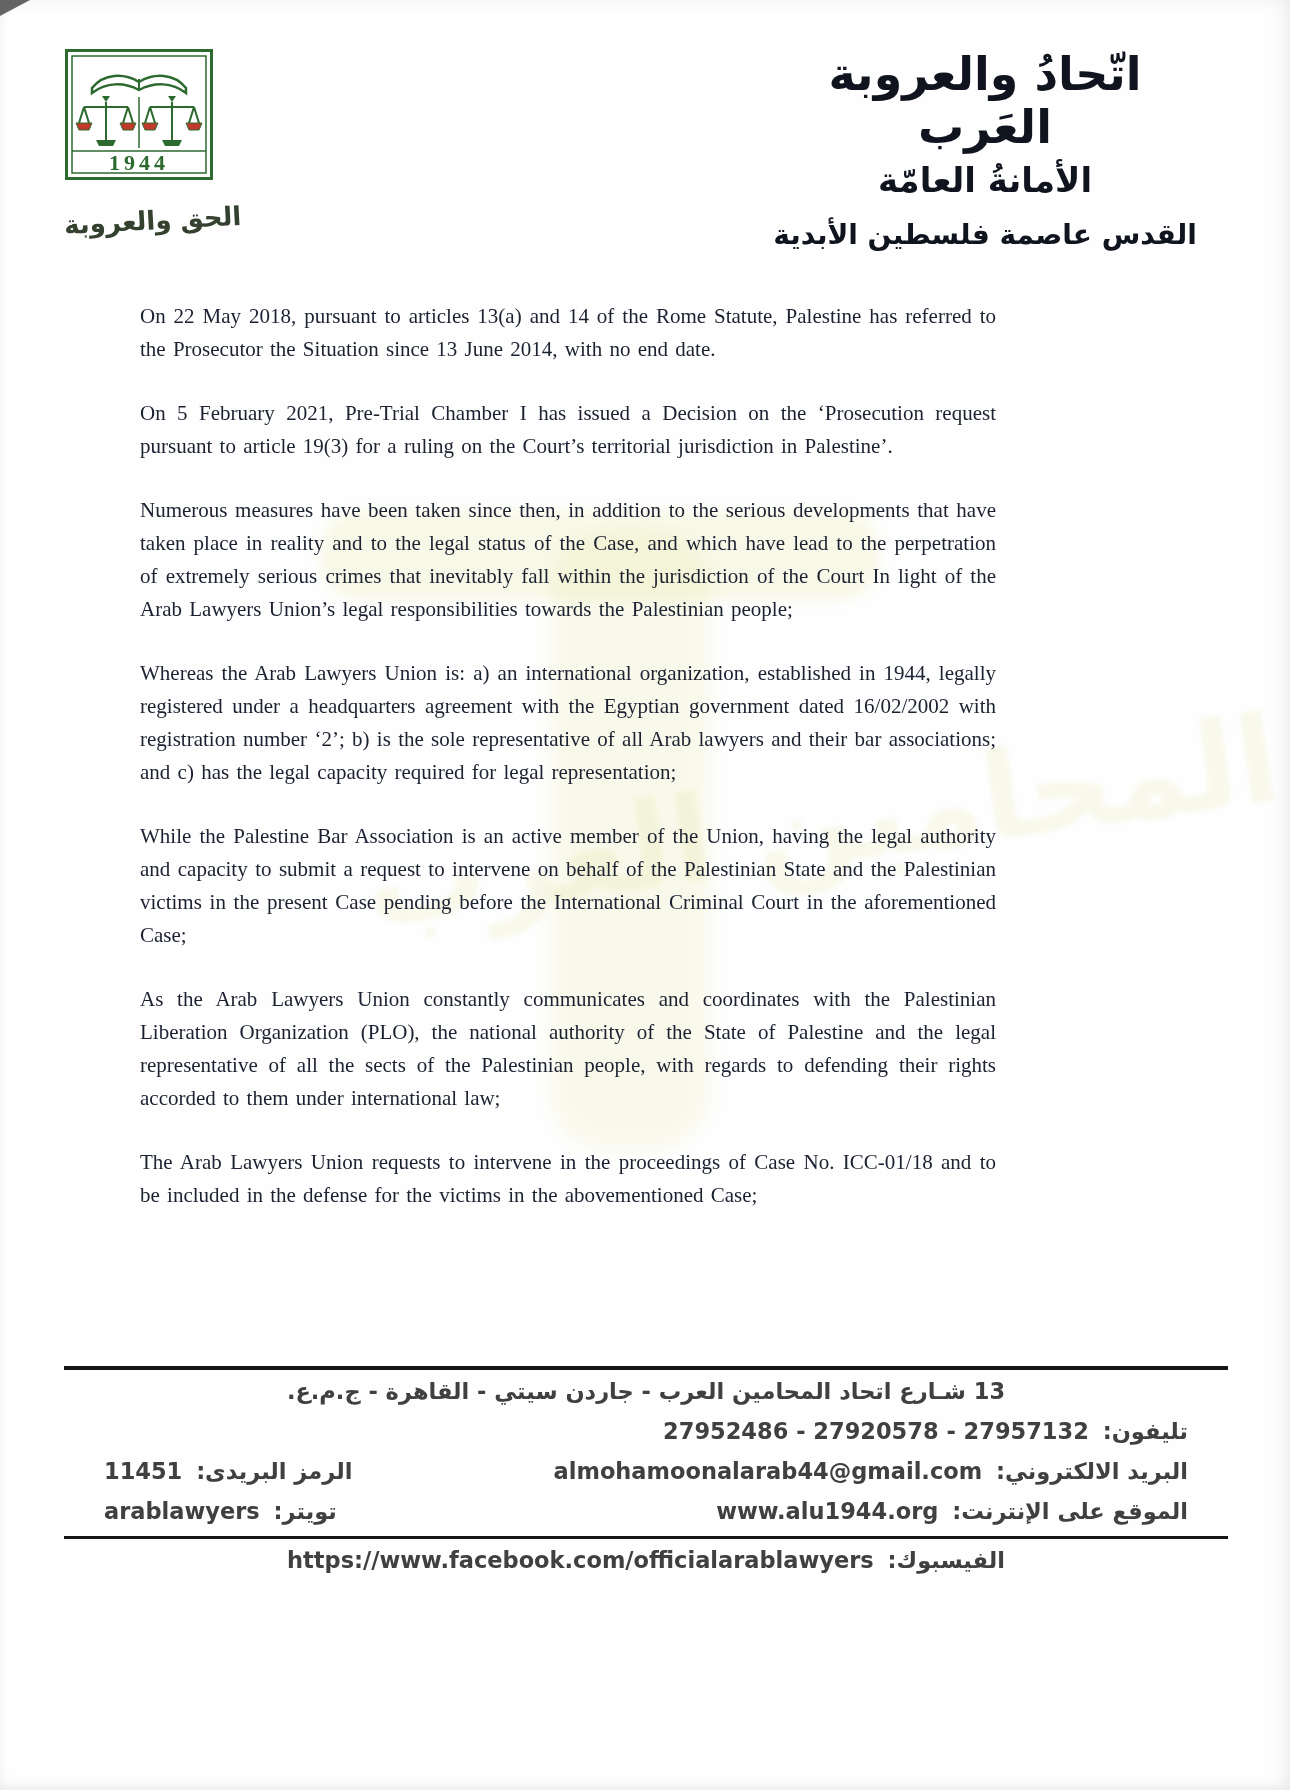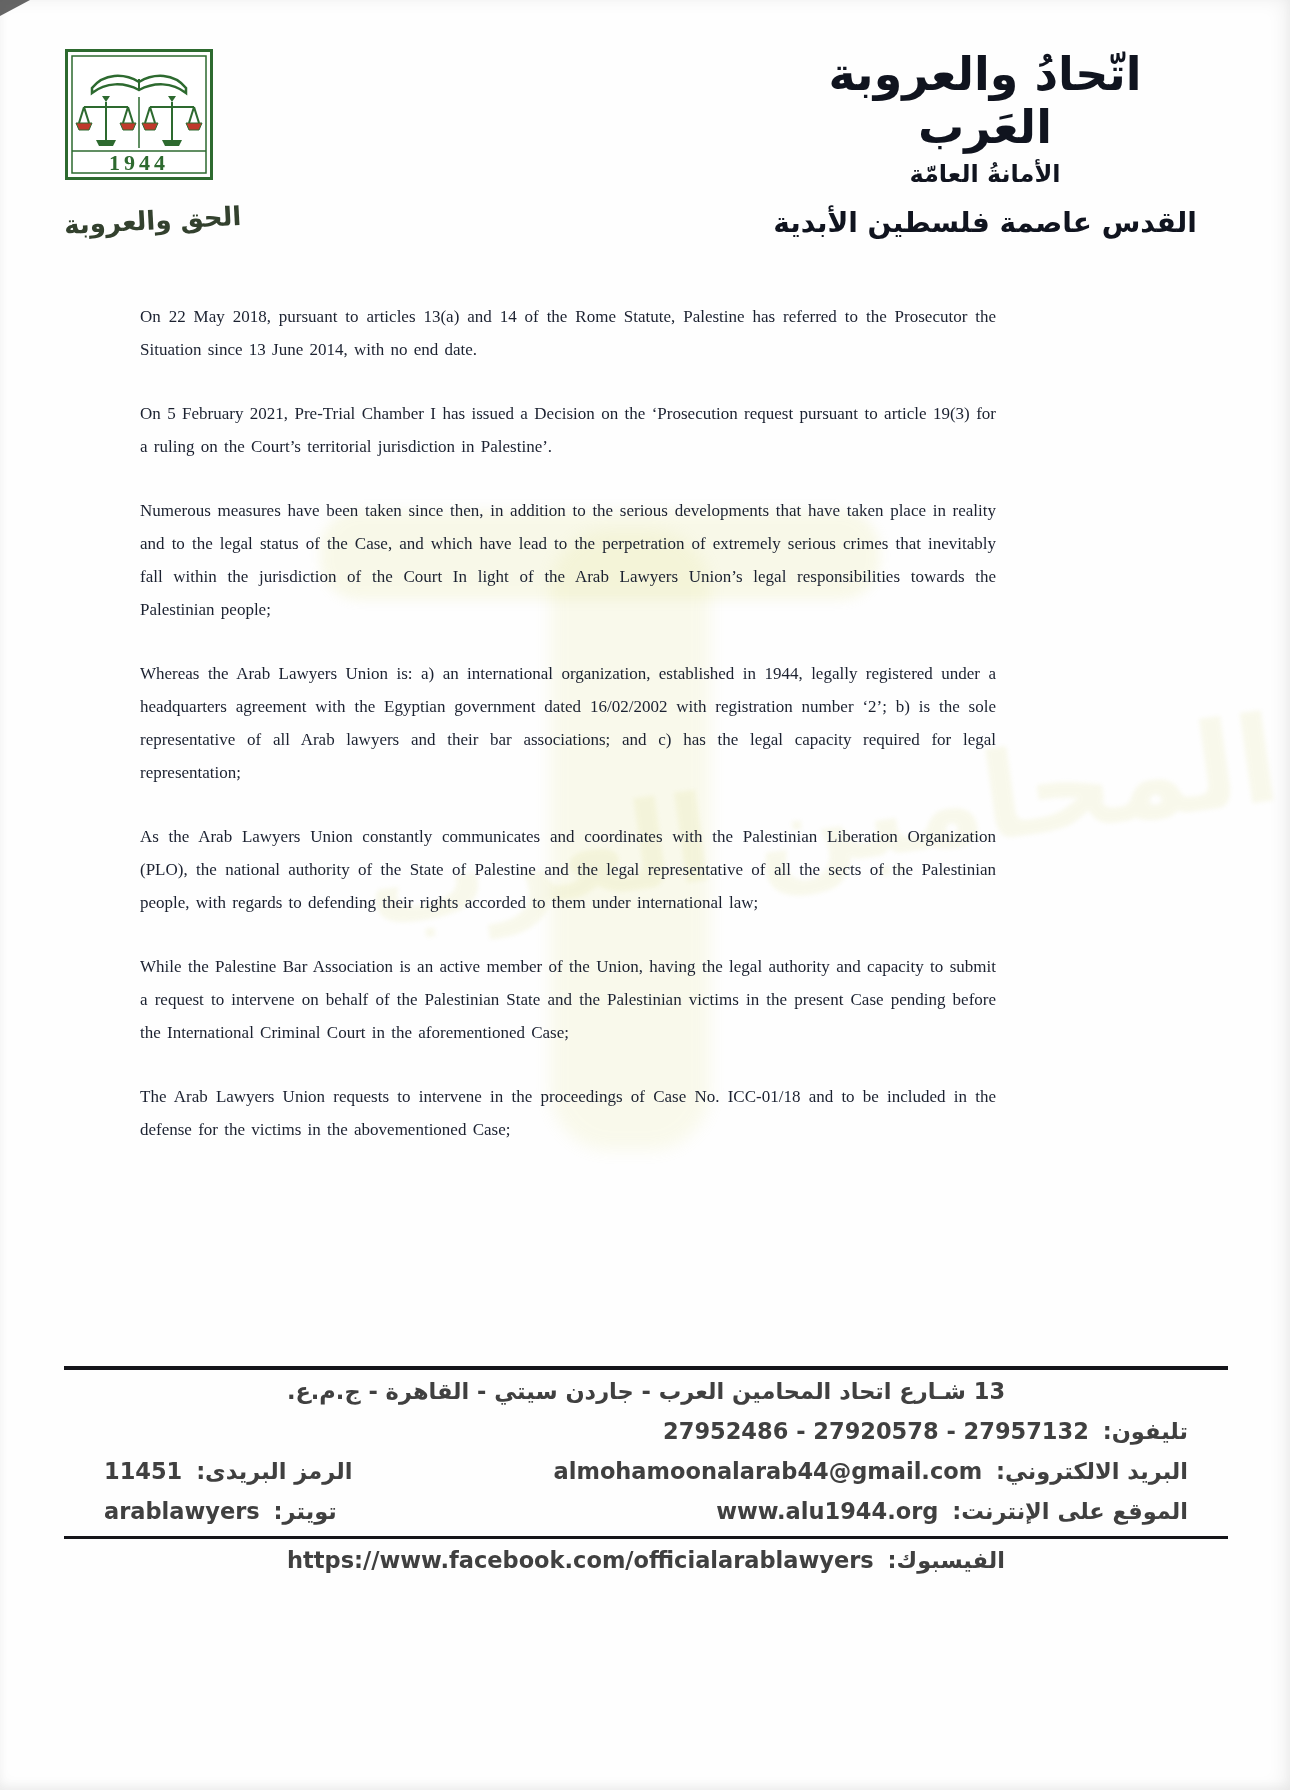--- a/index.html
+++ b/index.html
@@ -33,21 +33,21 @@
     transform:rotate(-3deg);
     letter-spacing:1px;
   }
   .header-right{
     position:absolute; top:48px; right:90px; width:430px;
     text-align:center; direction:rtl;
     font-family:"DejaVu Sans", sans-serif;
     color:#10141f;
   }
   .org-name{ font-size:46px; font-weight:bold; line-height:1.15; letter-spacing:1px; }
-  .secretariat{ font-size:24px; font-weight:bold; margin-top:6px; }
+  .secretariat{ font-size:34px; font-weight:bold; margin-top:6px; }
   .motto{ font-size:28px; font-weight:bold; margin-top:18px; }
 
   
   .watermark{
     position:absolute; top:470px; left:320px; width:560px; height:720px;
     pointer-events:none;
   }
   .watermark .wm-band{
     position:absolute; top:40px; left:0; width:560px; height:90px;
     background:#d8d86a; opacity:.14; filter:blur(6px);
@@ -62,21 +62,21 @@
     position:absolute; top:260px; left:40px;
     font-family:"DejaVu Sans", sans-serif;
     font-size:120px; font-weight:bold; color:#c9c94f; opacity:.10;
     transform:rotate(-8deg); filter:blur(2px);
     white-space:nowrap;
   }
 
   
   .content{
     position:absolute; top:300px; left:140px; width:856px;
-    font-size:17px; line-height:33px;
+    font-size:21px; line-height:33px;
     text-align:justify;
   }
   .content p{ margin-bottom:31px; word-spacing:2px; }
 
   
   .footer{
     position:absolute; left:64px; right:62px; top:1366px;
     font-family:"DejaVu Sans", sans-serif;
     font-weight:bold; color:#404040;
     font-size:22.5px;
@@ -148,22 +148,22 @@
     <div class="wm-band"></div>
     <div class="wm-col"></div>
     <div class="wm-text">اتحاد المحامين العرب</div>
   </div>
 
   <div class="content">
     <p>On 22 May 2018, pursuant to articles 13(a) and 14 of the Rome Statute, Palestine has referred to the Prosecutor the Situation since 13 June 2014, with no end date.</p>
     <p>On 5 February 2021, Pre-Trial Chamber I has issued a Decision on the ‘Prosecution request pursuant to article 19(3) for a ruling on the Court’s territorial jurisdiction in Palestine’.</p>
     <p>Numerous measures have been taken since then, in addition to the serious developments that have taken place in reality and to the legal status of the Case, and which have lead to the perpetration of extremely serious crimes that inevitably fall within the jurisdiction of the Court  In light of the Arab Lawyers Union’s legal responsibilities towards the Palestinian people;</p>
     <p>Whereas the Arab Lawyers Union is: a) an international organization, established in 1944, legally registered under a headquarters agreement with the Egyptian government dated 16/02/2002 with registration number ‘2’; b) is the sole representative of all Arab lawyers and their bar associations; and c) has the legal capacity required for legal representation;</p>
+    <p>While the Palestine Bar Association is an active member of the Union, having the legal authority and capacity to submit a request to intervene on behalf of the Palestinian State and the Palestinian victims in the present Case pending before the International Criminal Court in the aforementioned Case;</p>
     <p>As the Arab Lawyers Union constantly communicates and coordinates with the Palestinian Liberation Organization (PLO), the national authority of the State of Palestine and the legal representative of all the sects of the Palestinian people, with regards to defending their rights accorded to them under international law;</p>
-    <p>While the Palestine Bar Association is an active member of the Union, having the legal authority and capacity to submit a request to intervene on behalf of the Palestinian State and the Palestinian victims in the present Case pending before the International Criminal Court in the aforementioned Case;</p>
     <p>The Arab Lawyers Union requests to intervene in the proceedings of Case No. ICC-01/18 and to be included in the defense for the victims in the abovementioned Case;</p>
   </div>
 
   <div class="footer">
     <div class="footer-rule"></div>
 
     <div class="f-row centered">
       <span>13 شـارع اتحاد المحامين العرب - جاردن سيتي - القاهرة - ج.م.ع.</span>
     </div>
 

